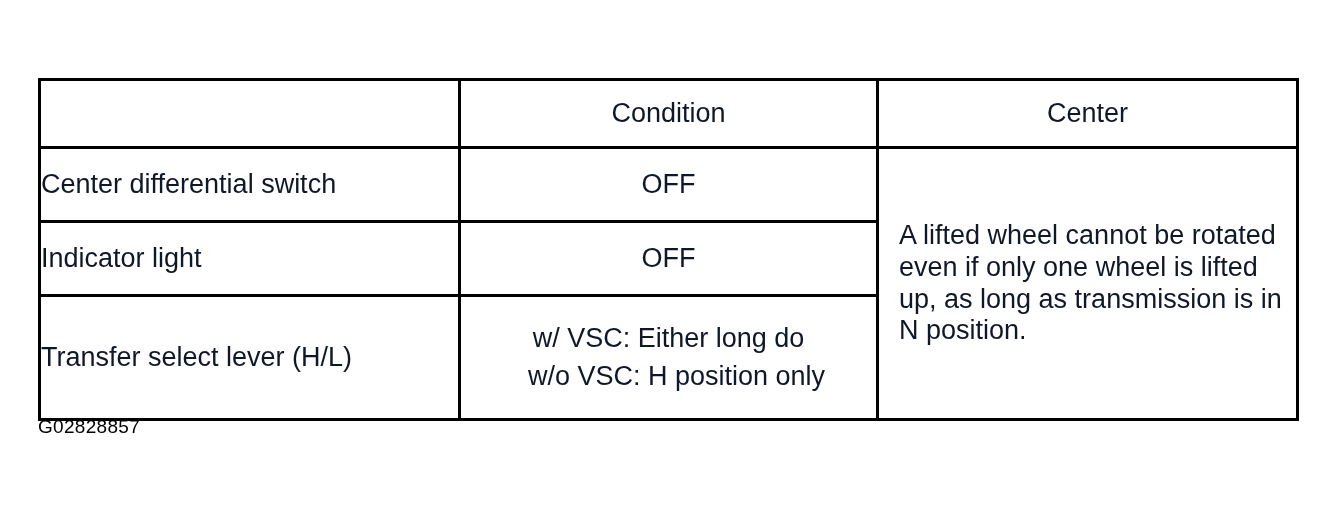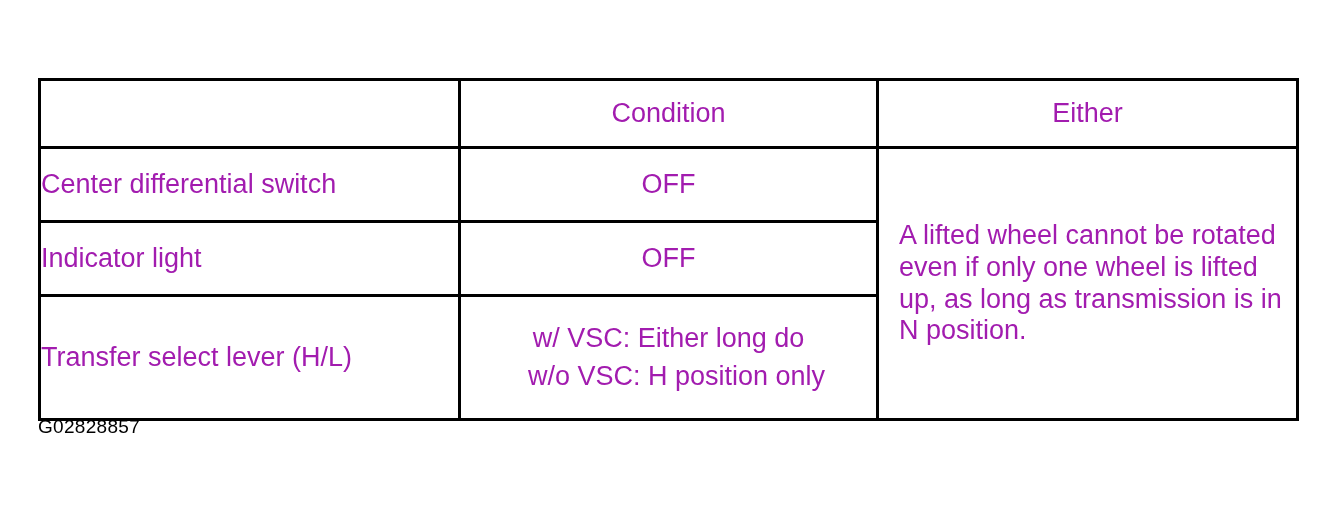--- a/index.html
+++ b/index.html
@@ -26,21 +26,21 @@
     table-layout: fixed;
   }
 
   #spec-table td {
     border: 3px solid #000000;
     padding: 0;
     vertical-align: middle;
     font-size: 27px;
     line-height: 1.18;
     font-weight: 400;
-    color: #a21caf;
+    color: #0f172a;
   }
 
   
   .col-label   { width: 420px; }
   .col-cond    { width: 418px; }
   .col-wheel   { width: 420px; }
 
   
   .hdr-blank { height: 65px; }
   .hdr-cell {
@@ -90,21 +90,21 @@
 <table id="spec-table">
   <colgroup>
     <col class="col-label">
     <col class="col-cond">
     <col class="col-wheel">
   </colgroup>
   <tbody>
     <tr>
       <td class="hdr-blank"></td>
       <td class="hdr-cell">Condition</td>
-      <td class="hdr-cell">Either</td>
+      <td class="hdr-cell">Center</td>
     </tr>
 
     <tr class="row-1">
       <td class="cell-label">Center differential switch</td>
       <td class="cell-cond">OFF</td>
       <td class="cell-wheel" rowspan="3">
         <span class="wheel-text">A lifted wheel cannot be rotated even if only one wheel is lifted up, as long as transmission is in N position.</span>
       </td>
     </tr>
 

